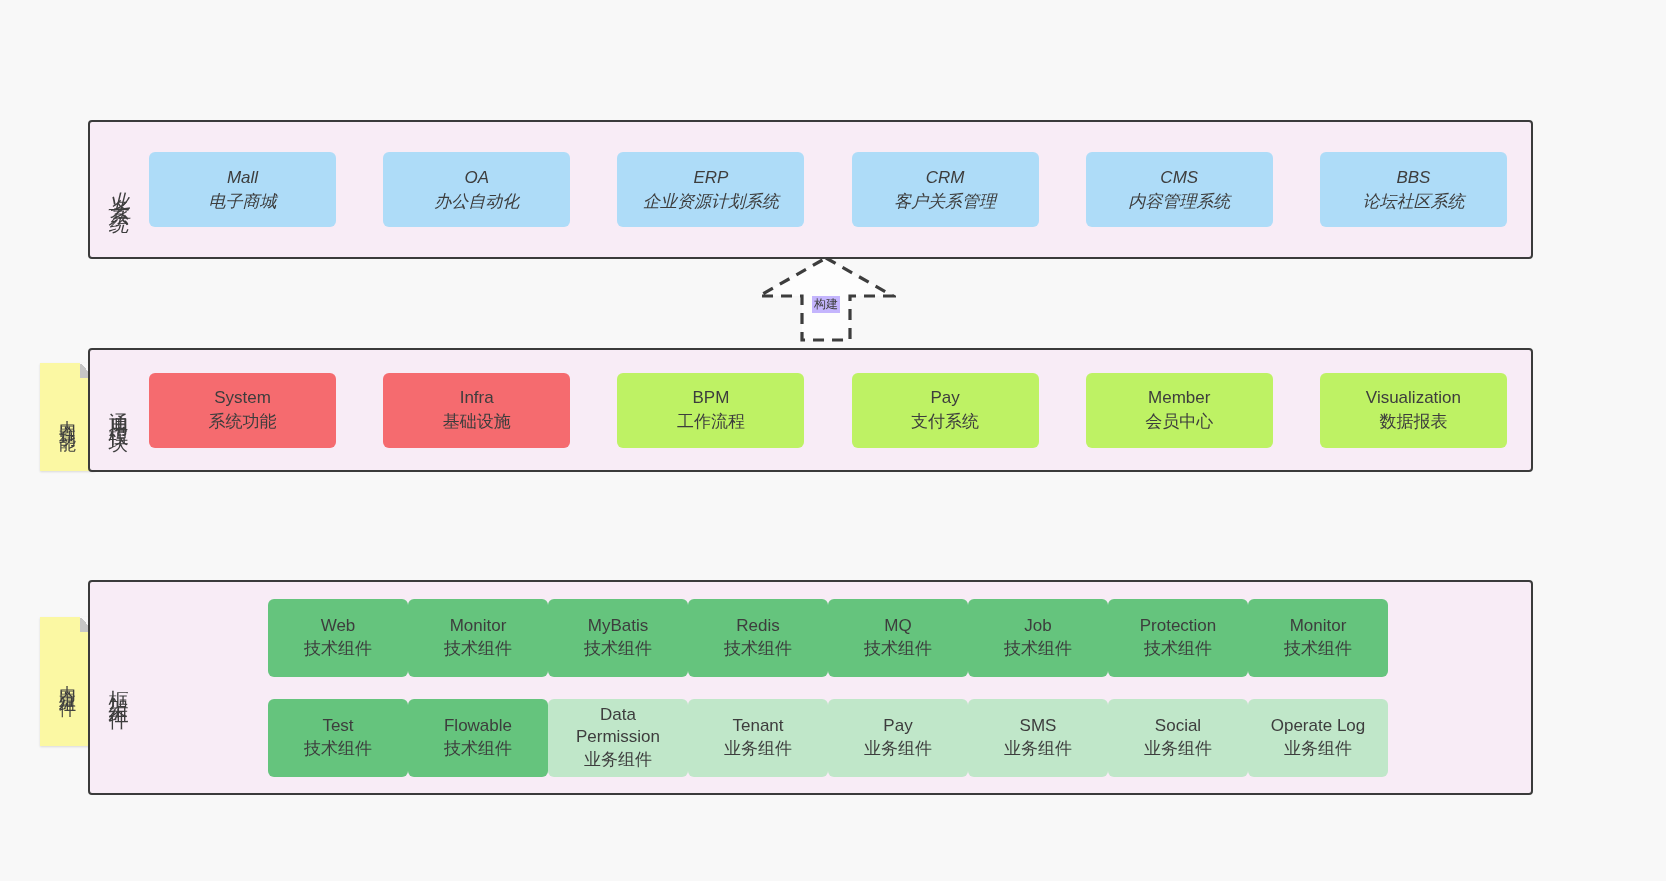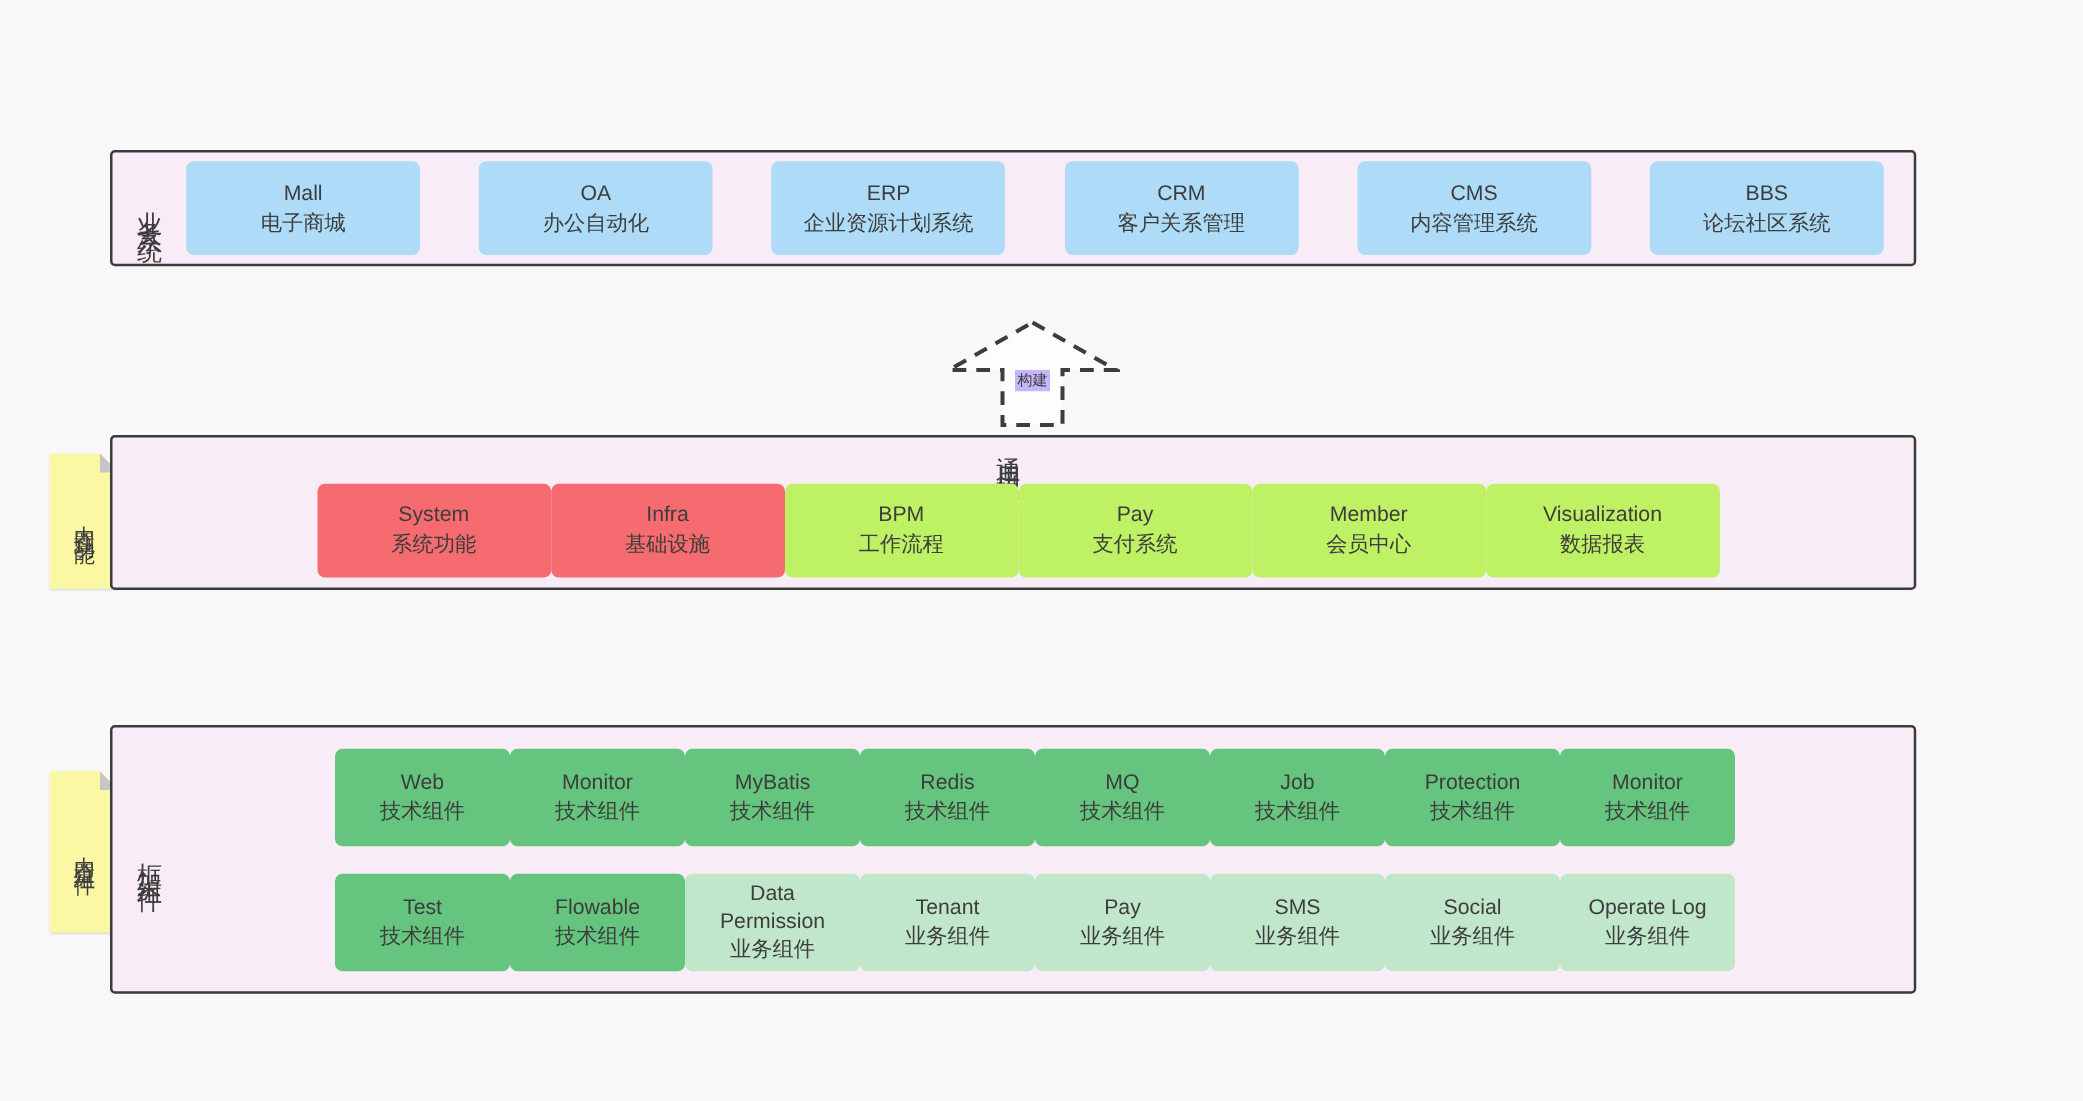--- a/index.html
+++ b/index.html
@@ -19,22 +19,22 @@
     left: 88px;
     width: 1445px;
     background: #f8ecf6;
     border: 2px solid #3b3b3b;
     border-radius: 4px;
     display: flex;
     align-items: center;
     padding: 0 24px 0 16px;
     z-index: 2;
   }
-  .layer-1 { top: 120px; height: 93px; }
-  .layer-2 { top: 348px; height: 124px; flex-direction: column; }
+  .layer-1 { top: 120px; height: 139px; font-style: italic; }
+  .layer-2 { top: 348px; height: 124px; }
   .layer-3 { top: 580px; height: 215px; }
 
   .v-label {
     writing-mode: vertical-rl;
     text-orientation: upright;
     font-size: 20px;
     letter-spacing: 7px;
     color: #3d3d3d;
     flex: 0 0 auto;
     white-space: nowrap;

